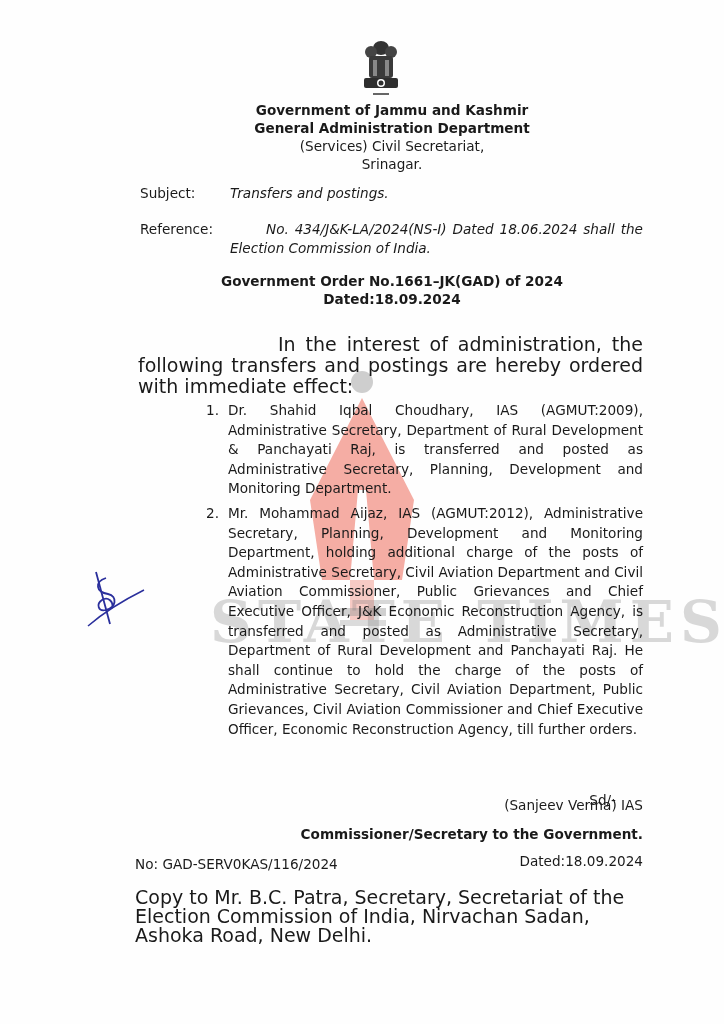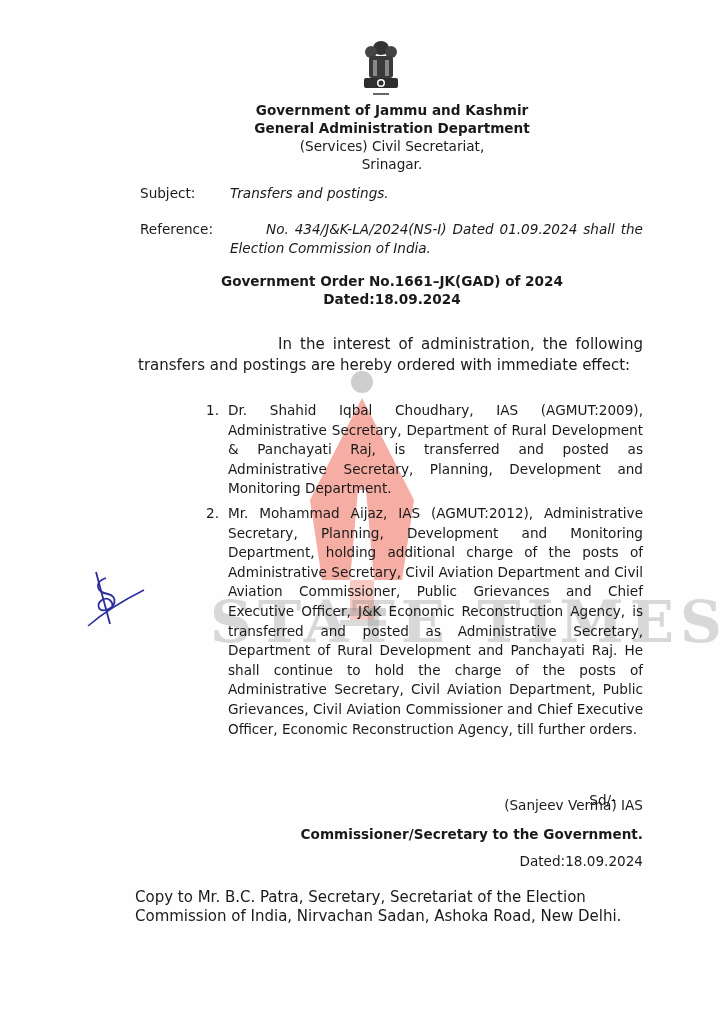--- a/index.html
+++ b/index.html
@@ -16,21 +16,21 @@
 
   .hdr { position: absolute; left: 0; width: 784px; text-align: center; font-size: 13.6px; line-height: 18px; }
   .hdr.b { font-weight: bold; }
 
   .label { position: absolute; left: 140px; font-size: 13.6px; line-height: 19px; }
   .val { position: absolute; left: 230px; width: 413px; font-size: 13.6px; line-height: 19px; text-align: justify; text-align-last: left; font-style: italic; }
   .ref-line1 { display: flex; justify-content: space-between; margin-left: 36px; }
 
   .go { position: absolute; left: 0; width: 784px; text-align: center; font-weight: bold; font-size: 13.6px; line-height: 18px; }
 
-  .para { position: absolute; font-size: 15px; line-height: 21px; text-align: justify; }
+  .para { position: absolute; font-size: 19px; line-height: 21px; text-align: justify; }
   .intro { left: 138px; top: 334px; width: 505px; text-indent: 140px; }
 
   .item { position: absolute; left: 206px; width: 437px; font-size: 13.6px; line-height: 19.6px; }
   .item .num { position: absolute; left: 0; top: 0; }
   .item .txt { margin-left: 22px; text-align: justify; }
 
   .right { position: absolute; font-size: 13.6px; line-height: 18px; white-space: nowrap; }
   .signature { position: absolute; left: 86px; top: 568px; width: 60px; height: 62px; }
 </style>
 </head>
@@ -67,21 +67,21 @@
 
   <div class="label" style="top:184px;">Subject:</div>
   <div class="val" style="top:184px;">Transfers and postings.</div>
 
   <div class="label" style="top:220px;">Reference:</div>
   <div class="val" style="top:220px;">
     <div class="ref-line1">
       <span>No.</span>
       <span>434/J&amp;K-LA/2024(NS-I)</span>
       <span>Dated</span>
-      <span>01.09.2024</span>
+      <span>18.06.2024</span>
       <span>shall</span>
       <span>the</span>
     </div>
     <div>Election Commission of India.</div>
   </div>
 
   <div class="go" style="top:272px;">Government Order No.1661–JK(GAD) of 2024</div>
   <div class="go" style="top:290px;">Dated:18.09.2024</div>
 
   <div class="para intro">In the interest of administration, the following transfers and postings are hereby ordered with immediate effect:</div>
@@ -99,16 +99,17 @@
   <svg class="signature" viewBox="0 0 60 62">
     <path d="M10 4 L24 56" stroke="#2a2f9c" stroke-width="1.8" fill="none"></path>
     <path d="M20 10 C8 14,10 24,22 26 C32 28,30 40,20 42 C12 44,10 36,16 32 C22 28,28 34,26 40" stroke="#2a2f9c" stroke-width="1.8" fill="none"></path>
     <path d="M2 58 C18 44,34 34,58 22" stroke="#2a2f9c" stroke-width="1.5" fill="none"></path>
   </svg>
 
   <div class="right" style="right:108px; top:791px;">Sd/-</div>
   <div class="right" style="right:81px; top:796px;">(Sanjeev Verma) IAS</div>
   <div class="right" style="right:81px; top:825px; font-weight:bold;">Commissioner/Secretary to the Government.</div>
 
+  <div class="right" style="left:135px; top:855px;">No: GAD-SERV0KAS/116/2024</div>
   <div class="right" style="right:81px; top:852px;">Dated:18.09.2024</div>
 
   <div class="para" style="left:135px; top:888px; width:510px; line-height:19px; text-align:left;">Copy to Mr. B.C. Patra, Secretary, Secretariat of the Election Commission of India, Nirvachan Sadan, Ashoka Road, New Delhi.</div>
 </div>
 
 </body></html>

